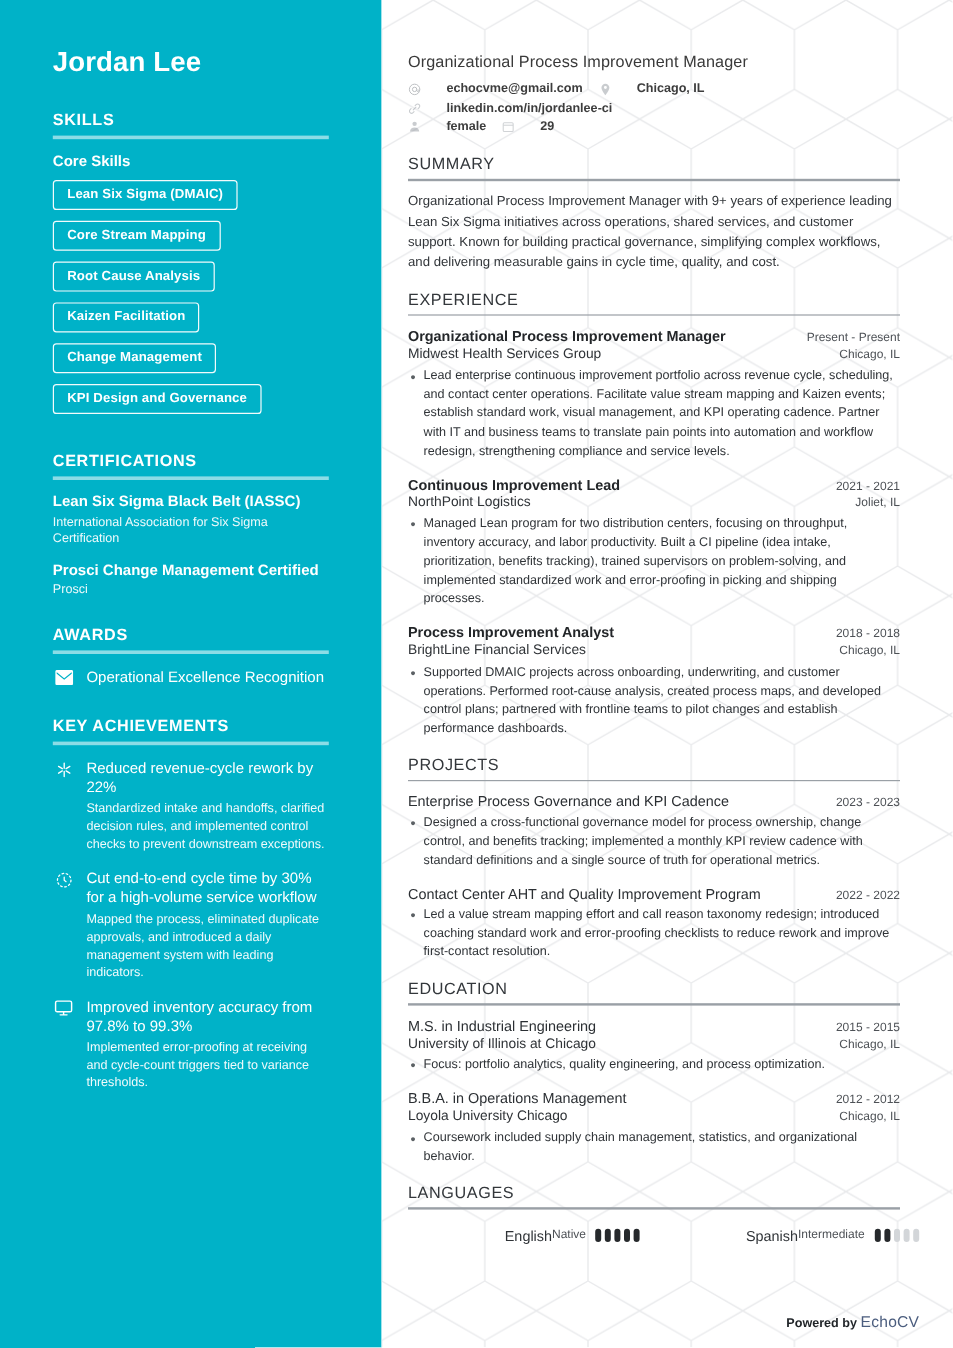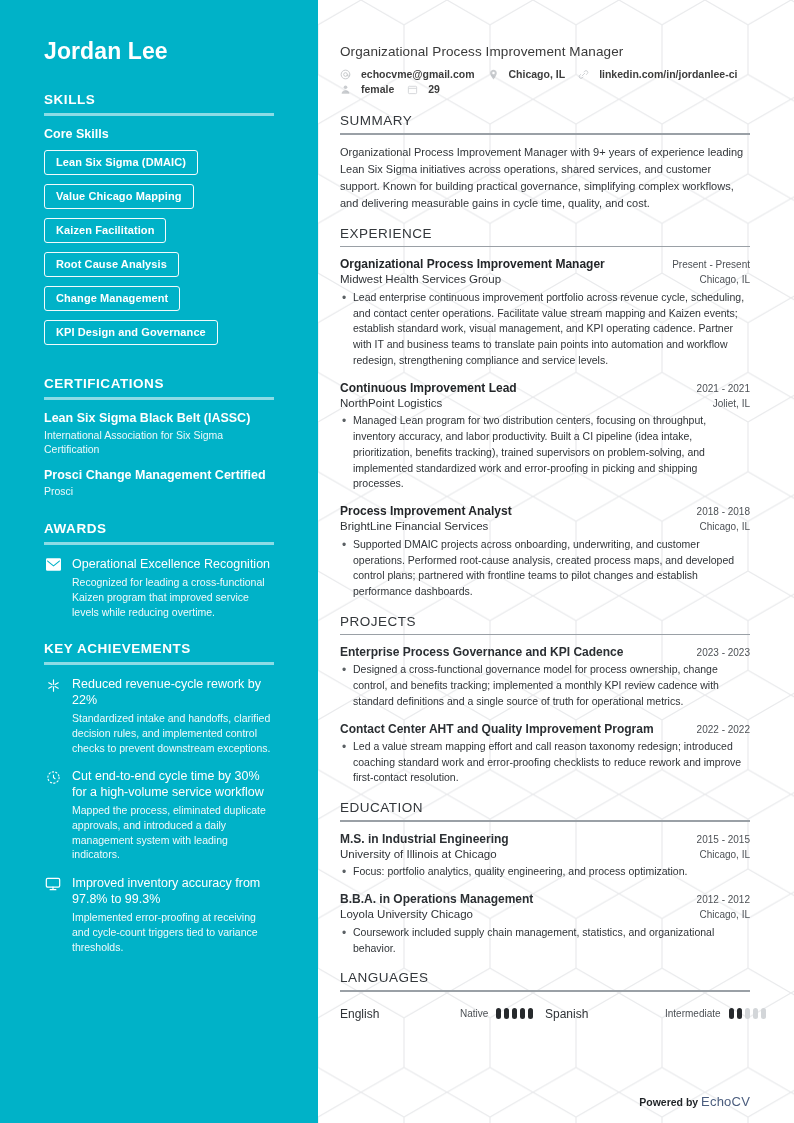--- a/index.html
+++ b/index.html
@@ -142,21 +142,21 @@
   .contact-row {
     display: flex;
     flex-wrap: wrap;
     align-items: center;
     gap: 4px;
     margin-bottom: 3px;
   }
   .contact-item {
     display: inline-flex;
     align-items: center;
-    gap: 10px;
+    gap: 21px;
     margin-right: 9px;
     font-size: 10.5px;
     font-weight: bold;
     color: #3d3d3d;
     white-space: nowrap;
   }
   .contact-item .ci { flex: 0 0 11px; width: 11px; height: 11px; opacity: .45; }
   .contact-item .ci svg { display: block; }
 
   .sec { margin-bottom: 14px; }
@@ -184,21 +184,21 @@
     align-items: baseline;
     justify-content: space-between;
     gap: 12px;
   }
   .entry-title {
     font-size: 12px;
     font-weight: bold;
     color: #232629;
     line-height: 1.35;
   }
-  .entry-title.light { font-weight: bold; font-size: 12px; color: #2b2f33; text-align: center; }
+  .entry-title.light { font-weight: normal; font-size: 12px; color: #2b2f33; text-align: center; }
   .entry-meta {
     font-size: 10px;
     color: #4d5156;
     white-space: nowrap;
     flex: 0 0 auto;
   }
   .entry-sub {
     font-size: 11.5px;
     color: #2f3337;
     line-height: 1.35;
@@ -223,41 +223,42 @@
     color: #5b6064;
   }
 
   
   .lang-grid {
     display: flex;
     flex-wrap: wrap;
     font-size: 11.5px;
     color: #2f3337;
     padding-top: 6px;
+    text-align: right;
   }
   .lang-cell {
     display: flex;
     align-items: center;
     width: 50%;
   }
   .lang-name { flex: 0 0 auto; width: 120px; font-size: 12px; color: #2f3337; }
   .lang-level { font-size: 10px; color: #4d5156; margin-right: 8px; white-space: nowrap; }
   .lang-dots { display: inline-flex; gap: 3px; }
   .lang-dots i {
     display: block;
     width: 5px;
     height: 11px;
     border-radius: 3px;
     background: #d3d6d9;
   }
   .lang-dots i.on { background: #26292c; }
 
   .footer {
     position: absolute;
-    right: 44px;
+    right: 28px;
     bottom: 14px;
     font-size: 10.5px;
     font-weight: bold;
     color: #1f2327;
     z-index: 2;
     margin-top: 32px;
   }
   .footer .brand {
     font-weight: normal;
     font-size: 13px;
@@ -273,23 +274,23 @@
   <aside class="sidebar">
 
     <div class="name">Jordan Lee</div>
 
     <section class="side-section">
       <div class="side-heading">SKILLS</div>
       <div class="side-rule"></div>
       <div class="skills-group-title">Core Skills</div>
       <div>
         <div class="skill-row"><span class="skill-pill">Lean Six Sigma (DMAIC)</span></div>
-        <div class="skill-row"><span class="skill-pill">Value Chicago Mapping</span></div>
+        <div class="skill-row"><span class="skill-pill">Core Stream Mapping</span></div>
+        <div class="skill-row"><span class="skill-pill">Root Cause Analysis</span></div>
         <div class="skill-row"><span class="skill-pill">Kaizen Facilitation</span></div>
-        <div class="skill-row"><span class="skill-pill">Root Cause Analysis</span></div>
         <div class="skill-row"><span class="skill-pill">Change Management</span></div>
         <div class="skill-row"><span class="skill-pill">KPI Design and Governance</span></div>
       </div>
     </section>
 
     <section class="side-section">
       <div class="side-heading">CERTIFICATIONS</div>
       <div class="side-rule"></div>
       <div class="cert-item">
         <div class="cert-name">Lean Six Sigma Black Belt (IASSC)</div>
@@ -305,21 +306,20 @@
       <div class="side-heading">AWARDS</div>
       <div class="side-rule"></div>
       <div class="award-item">
         <span class="side-icon">
           <svg width="15" height="13" viewBox="0 0 24 20" fill="#fff">
             <path d="M2 0h20a2 2 0 0 1 2 2v16a2 2 0 0 1-2 2H2a2 2 0 0 1-2-2V2a2 2 0 0 1 2-2zm10 11L2.2 3.2A1 1 0 0 0 2 4v1l10 8 10-8V4a1 1 0 0 0-.2-.8L12 11z"></path>
           </svg>
         </span>
         <div class="award-body">
           <div class="award-title">Operational Excellence Recognition</div>
-          <div class="award-desc">Recognized for leading a cross-functional Kaizen program that improved service levels while reducing overtime.</div>
         </div>
       </div>
     </section>
 
     <section class="side-section">
       <div class="side-heading">KEY ACHIEVEMENTS</div>
       <div class="side-rule"></div>
 
       <div class="ach-item">
         <span class="side-icon">

